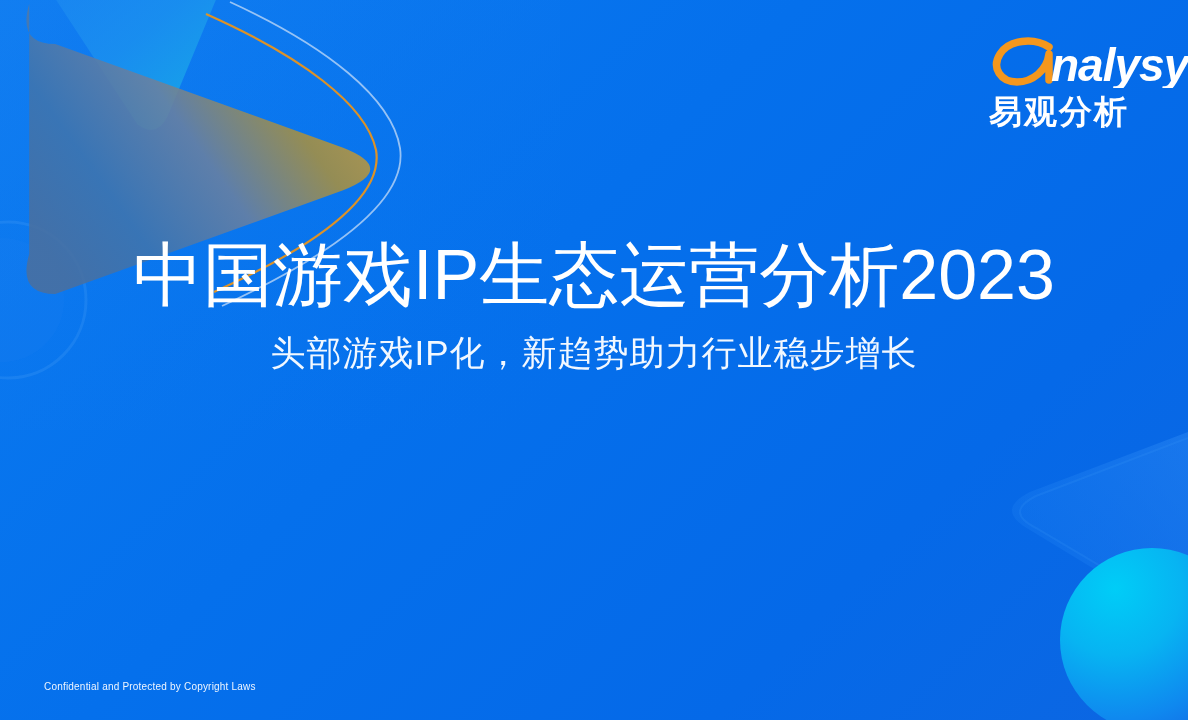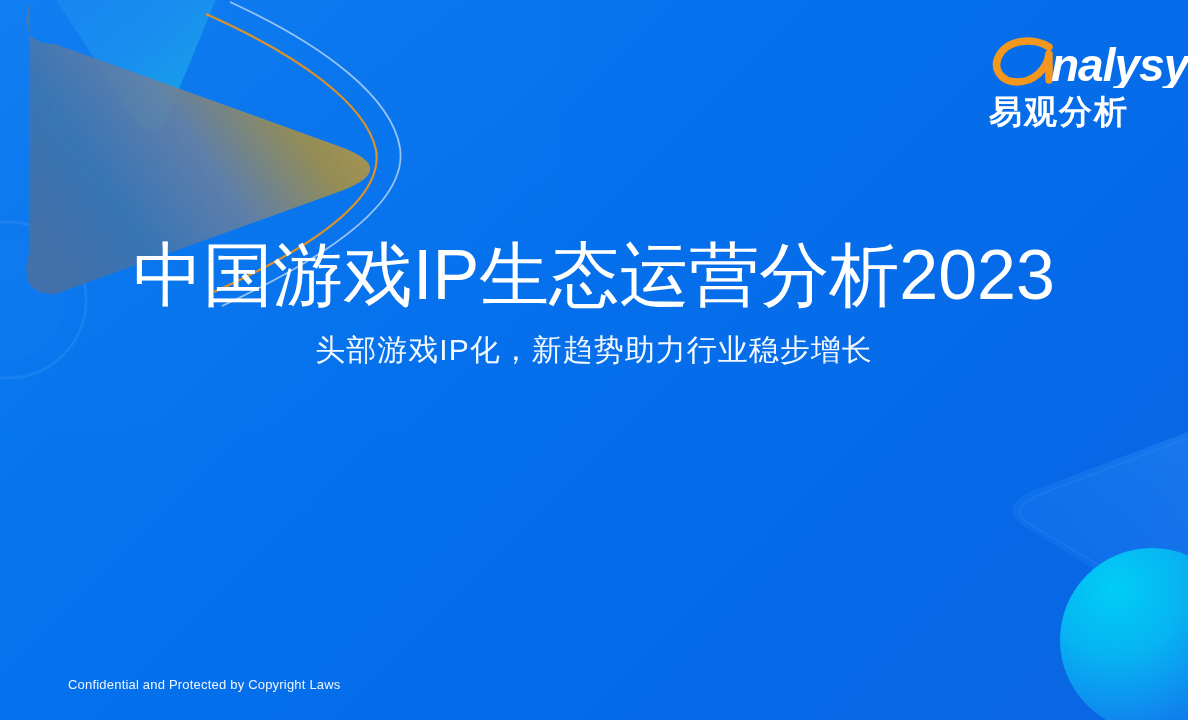--- a/index.html
+++ b/index.html
@@ -41,21 +41,21 @@
     margin: 0;
     font-size: 70px;
     line-height: 1.12;
     font-weight: 300;
     color: #ffffff;
     letter-spacing: 0px;
     white-space: nowrap;
   }
   .sub-title {
     margin: 18px 0 0 0;
-    font-size: 30px;
+    font-size: 35px;
     line-height: 1.2;
     font-weight: 300;
     color: #f2f8ff;
     letter-spacing: 1px;
     white-space: nowrap;
   }
 
   
   .footer {
     position: absolute;
@@ -64,25 +64,24 @@
     z-index: 5;
   }
   .footer-cn {
     font-size: 13px;
     font-weight: bold;
     color: #ffffff;
     letter-spacing: 0.3px;
     margin-bottom: 13px;
   }
   .footer-en {
-    font-size: 13px;
+    font-size: 10px;
     font-weight: 400;
     color: #eef5ff;
     letter-spacing: 0.2px;
-    margin-left: 24px;
   }
 
   
   .logo {
     position: absolute;
     right: -16px;
     top: 36px;
     z-index: 6;
     text-align: left;
     width: 215px;

